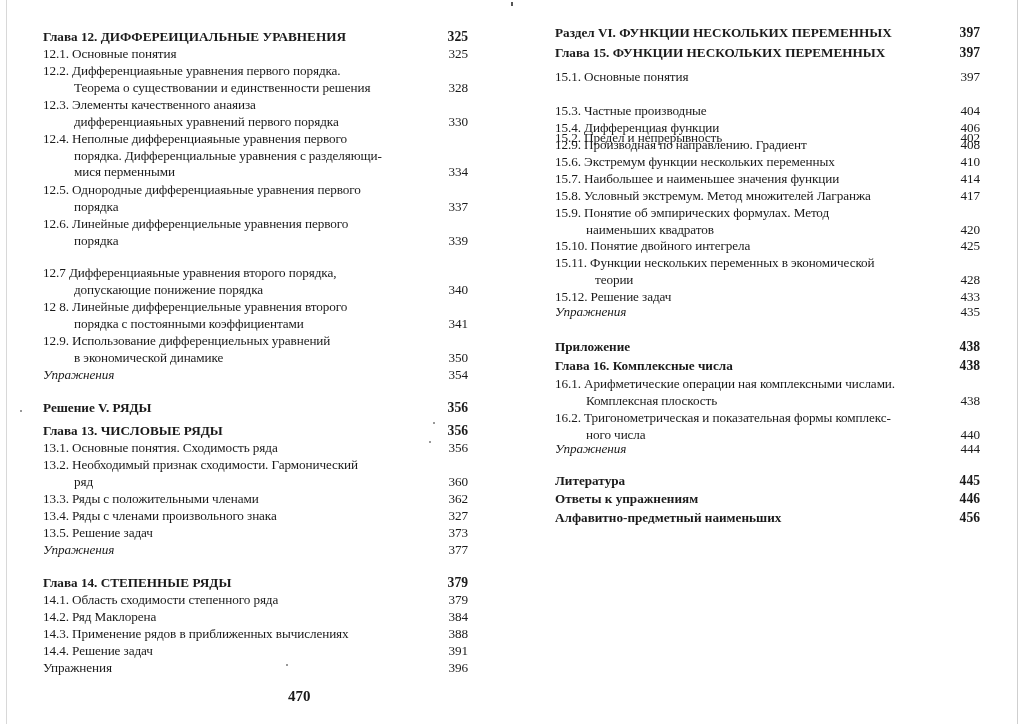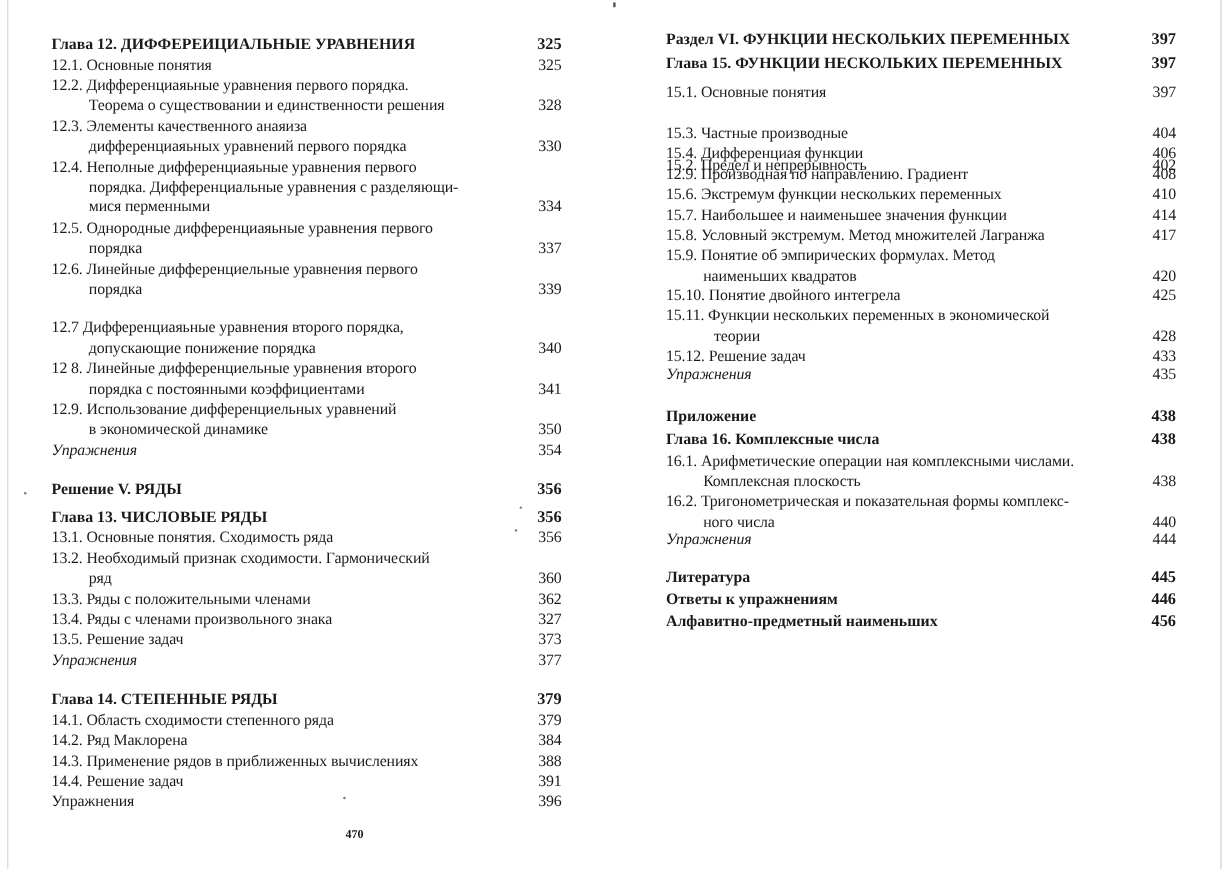--- a/index.html
+++ b/index.html
@@ -72,21 +72,21 @@
     .toc-entry.bold .num { font-size: 13.6px; }
     .toc-entry.italic .title { font-style: italic; }
     .toc-entry.sec-15-10 .title .cont,
     .toc-entry.sec-15-11 .title .cont { padding-left: 40px; }
 
     .page-number {
       position: absolute;
       top: 688px;
       left: 245px;
       font-weight: bold;
-      font-size: 10px;
+      font-size: 15px;
       line-height: 16px;
     }
   </style>
 </head>
 <body>
 
 <div class="scan-edge-left"></div>
 <div class="scan-edge-right"></div>
 <div class="top-mark"></div>
 <div class="speck" style="left:20px;top:410px;"></div>

